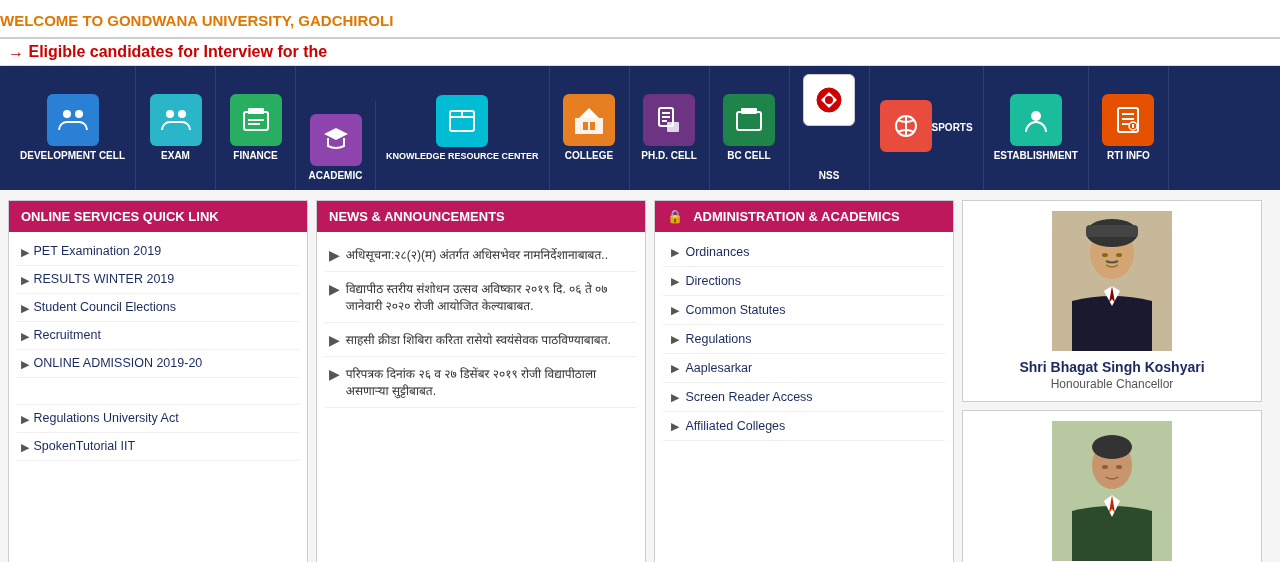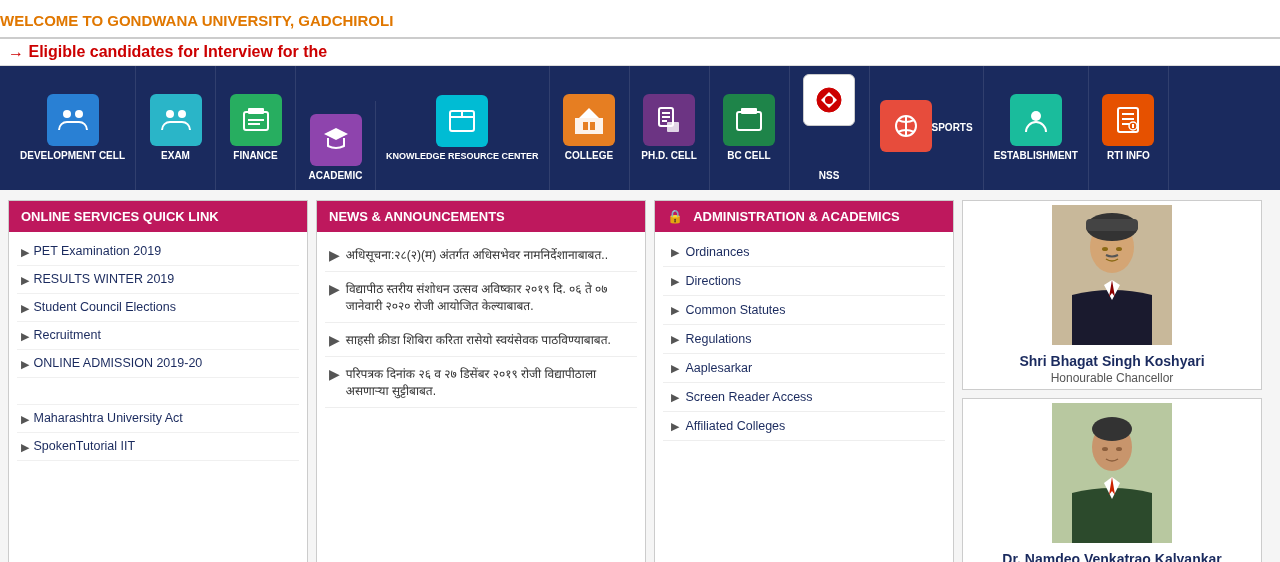--- a/index.html
+++ b/index.html
@@ -51,21 +51,21 @@
 
     
     .news-item { display: flex; align-items: flex-start; gap: 6px; padding: 8px 4px; border-bottom: 1px solid #eee; font-size: 12px; color: #333; }
     .news-bullet { color: #555; font-size: 14px; flex-shrink: 0; margin-top: 1px; }
 
     
     .admin-link-item { display: flex; align-items: center; gap: 6px; padding: 7px 8px; border-bottom: 1px solid #eee; color: #1a2a5e; font-size: 12.5px; cursor: pointer; }
 
     
     .officials-panel { width: 300px; flex-shrink: 0; display: flex; flex-direction: column; gap: 8px; }
-    .official-card { background: #fff; border: 1px solid #ccc; padding: 4px; display: flex; flex-direction: column; align-items: center; }
+    .official-card { background: #fff; border: 1px solid #ccc; padding: 10px; display: flex; flex-direction: column; align-items: center; }
     .official-photo { width: 120px; height: 140px; background: #ddd; margin-bottom: 8px; display: flex; align-items: center; justify-content: center; overflow: hidden; }
     .official-name { font-weight: bold; font-size: 14px; color: #1a2a5e; text-align: center; }
     .official-title { font-size: 12px; color: #555; text-align: center; margin-top: 2px; }
 
     
     .panel-scroll::-webkit-scrollbar { width: 8px; }
     .panel-scroll::-webkit-scrollbar-track { background: #f1f1f1; }
     .panel-scroll::-webkit-scrollbar-thumb { background: #888; }
 
     
@@ -251,21 +251,21 @@
           </div>
           <div class="quick-link-item">
             <span class="arrow-right">▶</span>
             <span>ONLINE ADMISSION 2019-20</span>
           </div>
           <div class="quick-link-item">
             <span>&nbsp;</span>
           </div>
           <div class="quick-link-item">
             <span class="arrow-right">▶</span>
-            <span>Maharashtra University Act</span>
+            <span>Regulations University Act</span>
           </div>
           <div class="quick-link-item">
             <span class="arrow-right">▶</span>
             <span>SpokenTutorial IIT</span>
           </div>
         </div>
     </div>
   </div>
 
   <div class="panel" style="max-width:330px;">

